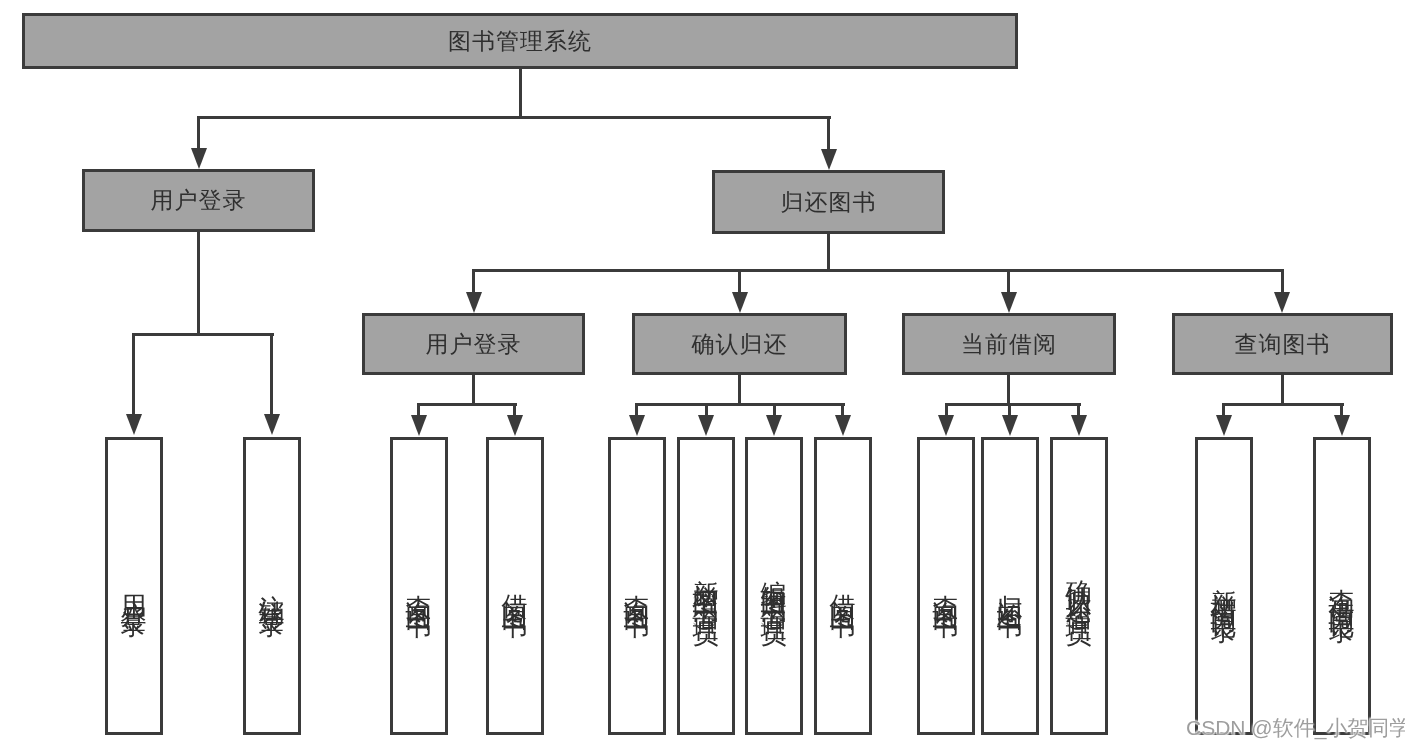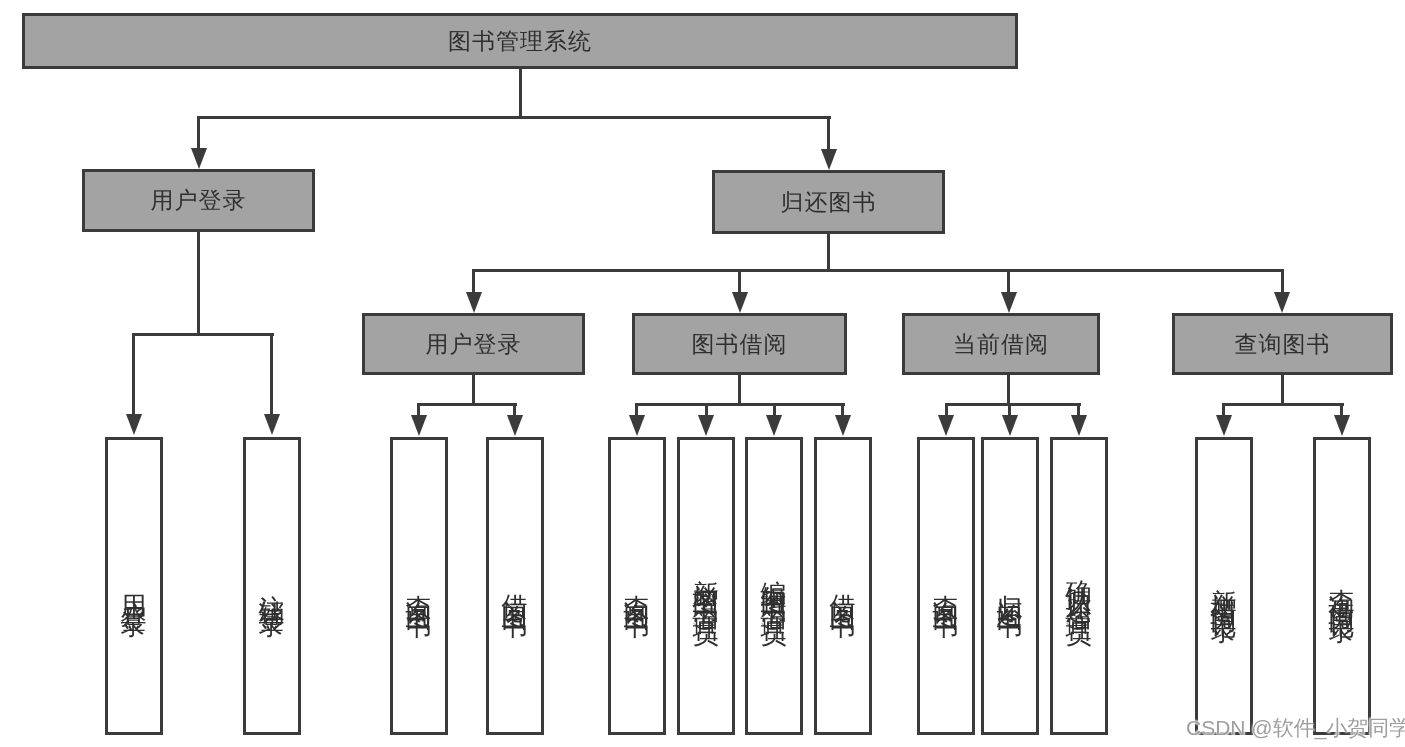--- a/index.html
+++ b/index.html
@@ -72,23 +72,23 @@
   <div class="arrow" style="left:732px;top:292px;"></div>
   <div class="line v" style="left:1007px;top:269px;height:26px;"></div>
   <div class="arrow" style="left:1001px;top:292px;"></div>
   <div class="line v" style="left:1281px;top:269px;height:26px;"></div>
   <div class="arrow" style="left:1274px;top:292px;"></div>
 
   <div class="hbox" style="left:362px;top:313px;width:223px;height:62px;">
     <span>用户登录</span>
   </div>
   <div class="hbox" style="left:632px;top:313px;width:215px;height:62px;">
-    <span>图书借阅</span>
+    <span>确认归还</span>
   </div>
-  <div class="hbox" style="left:902px;top:313px;width:198px;height:62px;">
+  <div class="hbox" style="left:902px;top:313px;width:214px;height:62px;">
     <span>当前借阅</span>
   </div>
   <div class="hbox" style="left:1172px;top:313px;width:221px;height:62px;">
     <span>查询图书</span>
   </div>
 
   <div class="line v" style="left:472px;top:375px;height:31px;"></div>
   <div class="line h" style="left:418px;top:403px;width:99px;"></div>
   <div class="line v" style="left:417px;top:403px;height:14px;"></div>
   <div class="arrow" style="left:411px;top:415px;"></div>

